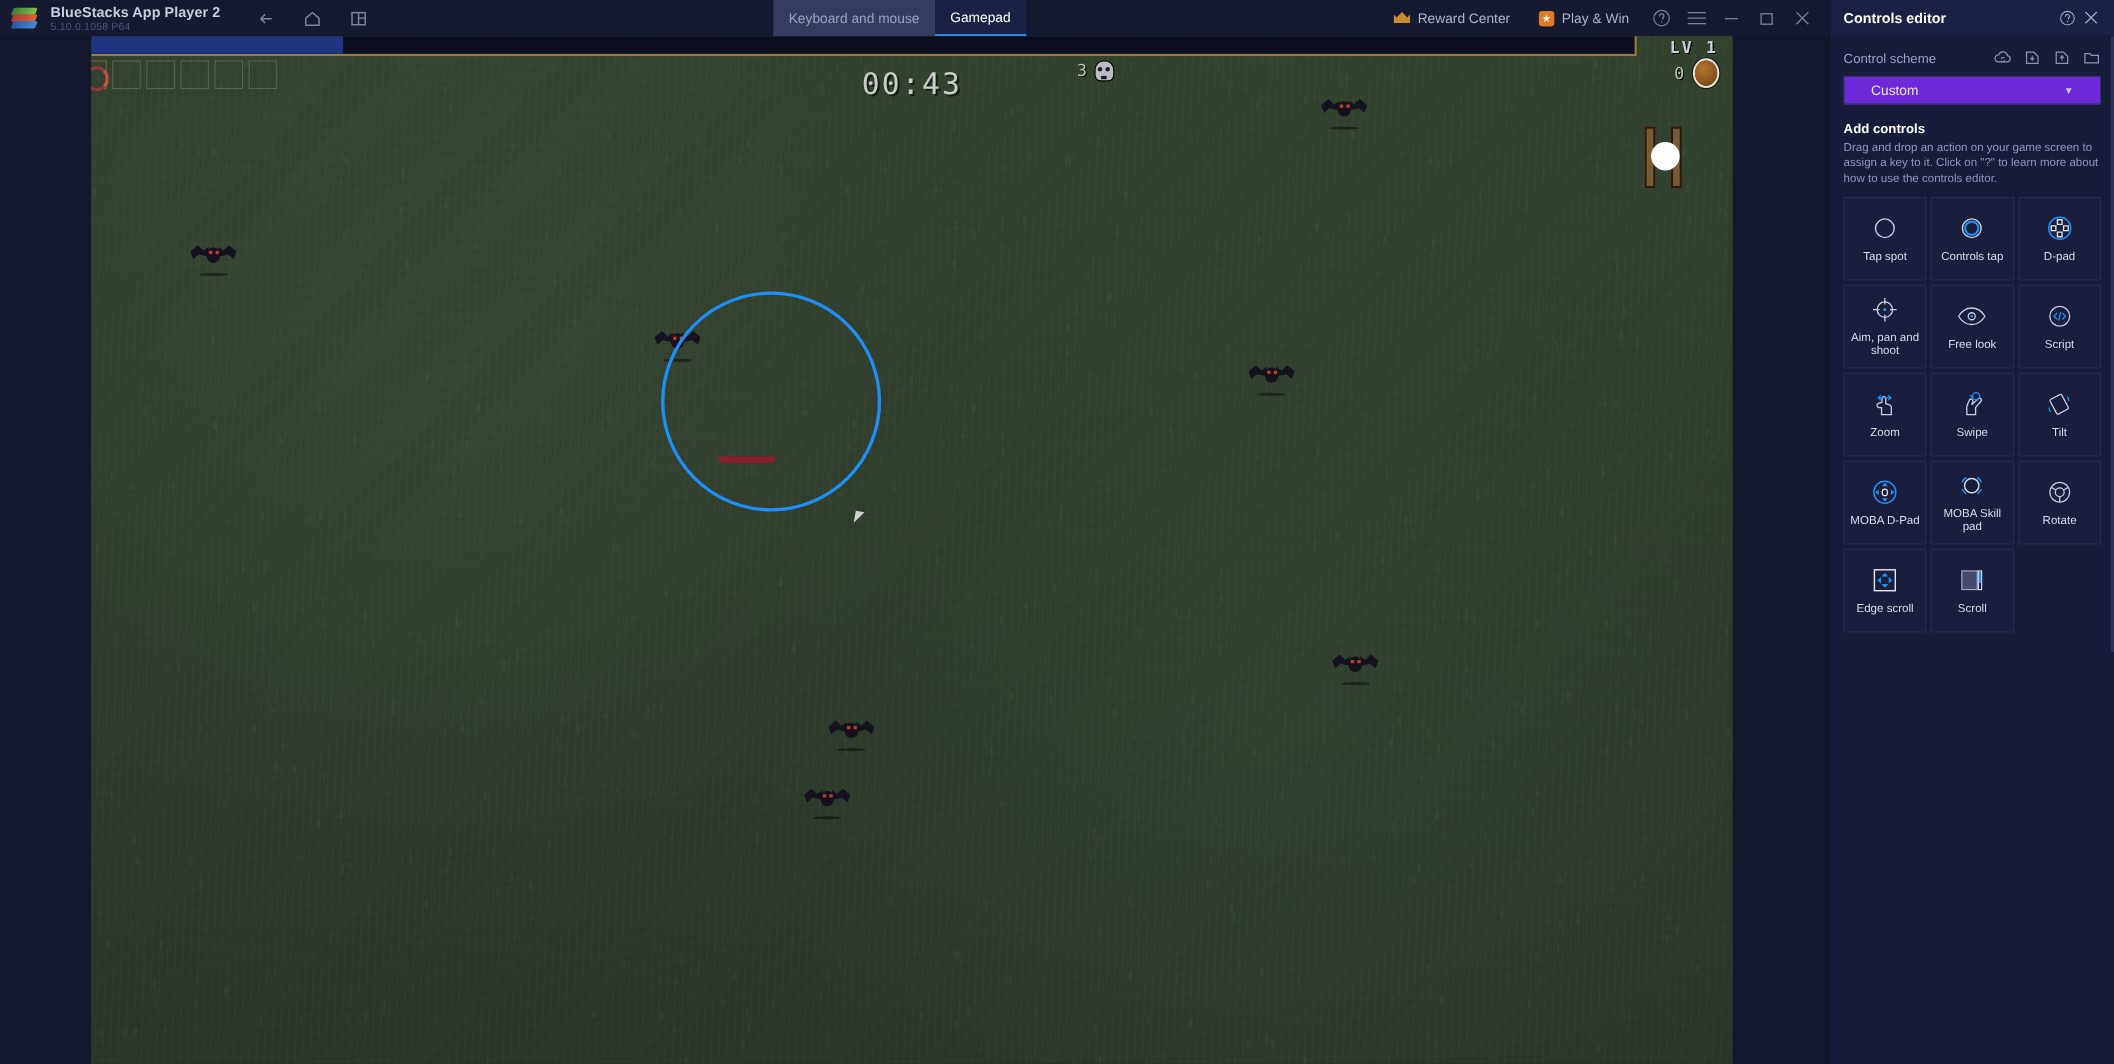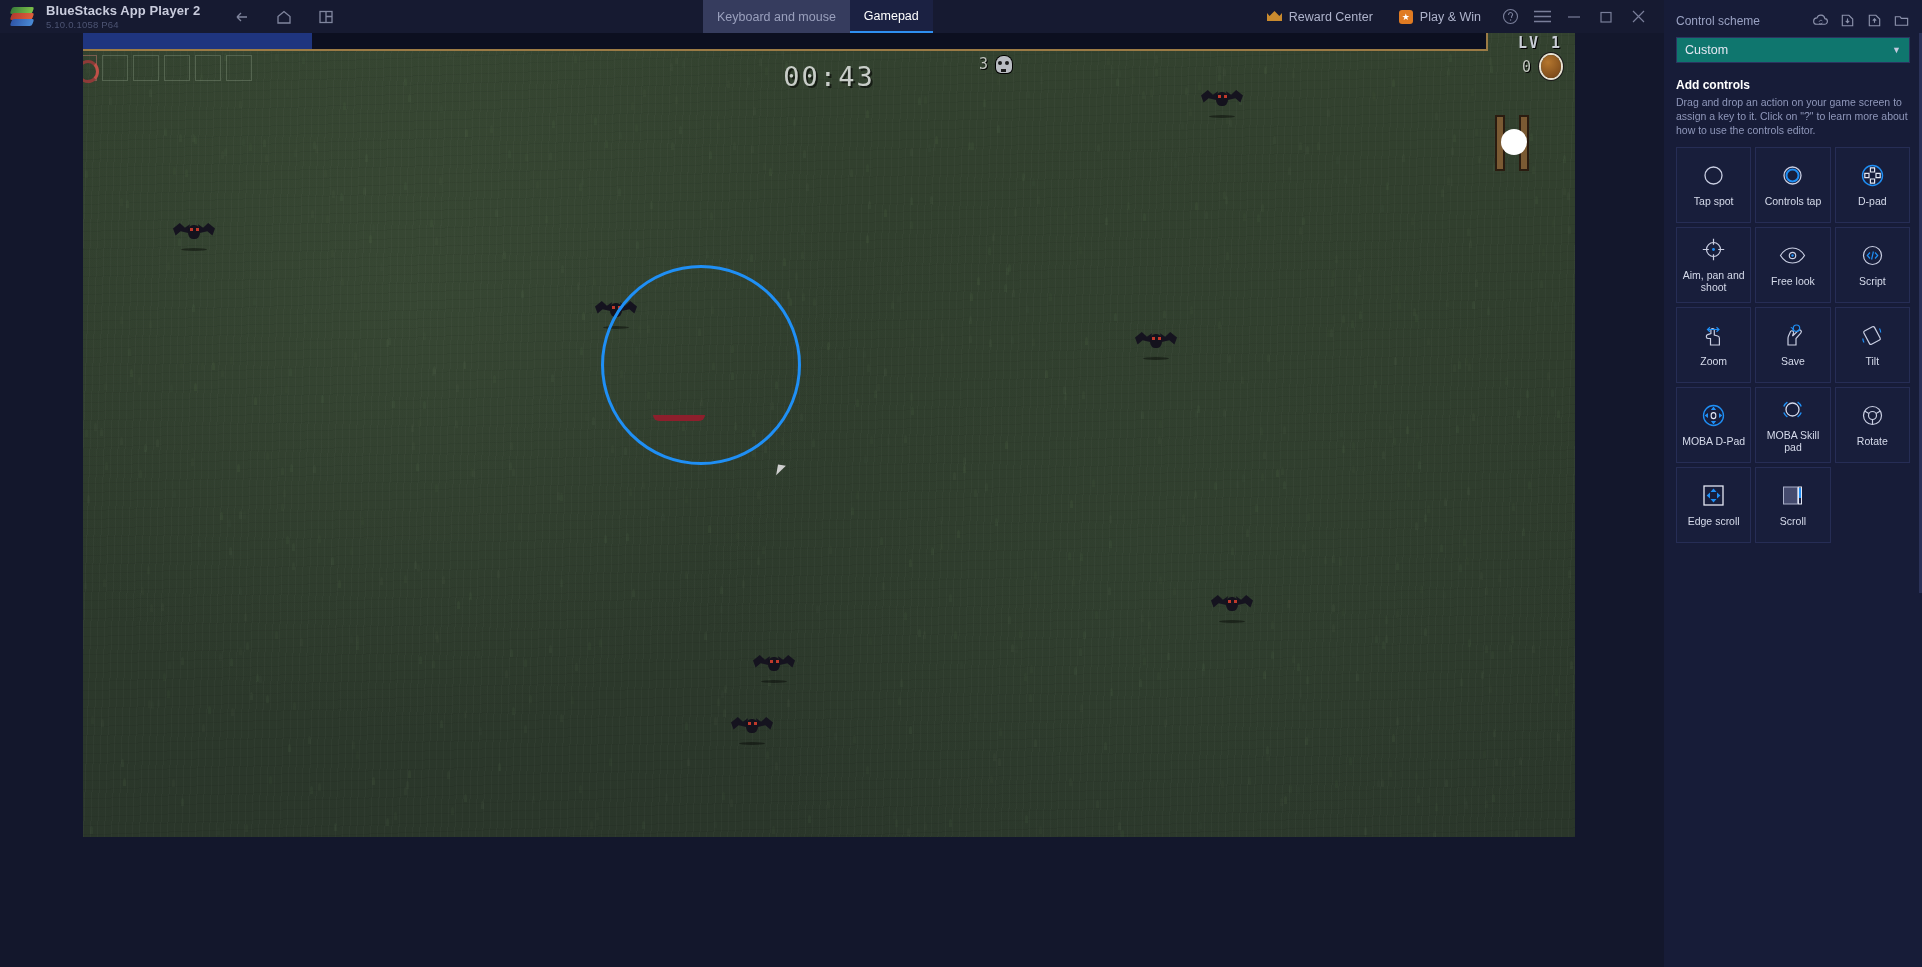--- a/index.html
+++ b/index.html
@@ -44,21 +44,21 @@
   #tb-right { position: absolute; right: 0; top: 0; height: 33px; display: flex; align-items: center; padding-right: 10px; gap: 0; }
   .tb-item { display: flex; align-items: center; gap: 7px; padding: 0 13px; height: 33px; font-size: 12.5px; color: #aeb3cb; cursor: pointer; }
   .crown { width: 15px; height: 11px; position: relative; }
   .crown svg { display:block; }
   .pw-badge { width: 14px; height: 14px; background: #e07b22; border-radius: 3px; position: relative; }
   .pw-badge:after{ content:"★"; position:absolute; inset:0; color:#fff; font-size:9px; text-align:center; line-height:14px;}
   .tb-ic { width: 32px; height: 33px; display:flex; align-items:center; justify-content:center; cursor:pointer; opacity:.75;}
 
   
   #game {
-    position: absolute; left: 83px; top: 33px; width: 1492px; height: 804px;
+    position: absolute; left: 83px; top: 33px; width: 1492px; height: 934px;
     background: #2c3a2b; overflow: hidden;
   }
   #grass {
     position: absolute; inset: 0;
     background-color: #2f3d2d;
     background-image:
       repeating-linear-gradient(92deg, rgba(255,255,255,.022) 0 1px, rgba(0,0,0,0) 1px 7px),
       repeating-linear-gradient(178deg, rgba(0,0,0,.05) 0 1px, rgba(0,0,0,0) 1px 9px),
       radial-gradient(circle at 22% 33%, rgba(90,115,80,.17), rgba(0,0,0,0) 34%),
       radial-gradient(circle at 72% 68%, rgba(70,95,65,.15), rgba(0,0,0,0) 38%),
@@ -140,22 +140,22 @@
   #panel-head .t { font-size: 13px; color: #fff; font-weight: 700; flex: 1; }
   #panel-head .ic { width: 22px; height: 22px; display:flex; align-items:center; justify-content:center; cursor:pointer; opacity:.82; }
 
   .sec { padding: 0 12px; }
   .sec-row { display: flex; align-items: center; justify-content: space-between; margin-top: 12px; }
   .sec-label { font-size: 12px; color: #9aa2c3; }
   .sec-icons { display: flex; gap: 10px; }
   .sec-icons .ic { width: 17px; height: 17px; cursor: pointer; opacity: .8; }
 
   #scheme-select {
-    margin-top: 8px; height: 26px; background: #0f766e; border: 1px solid #2c3460;
-    display: flex; align-items: center; padding: 0 8px; cursor: pointer;
+    margin-top: 8px; height: 26px; background: #6d28d9; border: 1px solid #2c3460;
+    display: flex; align-items: center; padding: 0 24px; cursor: pointer;
   }
   #scheme-select .val { flex: 1; font-size: 12.5px; color: #e4e7f2; }
   #scheme-select .car { color: #c4c9de; font-size: 9px; }
 
   #addc { margin-top: 15px; }
   #addc .h { font-size: 12px; color: #ffffff; font-weight: 700; }
   #addc .d { font-size: 10.5px; color: #8f97ba; line-height: 1.35; margin-top: 3px; }
 
   #grid { display: grid; grid-template-columns: repeat(3, 1fr); gap: 4px; margin-top: 9px; }
   .card {
@@ -1255,20 +1255,35 @@
         <div class="ring"></div>
         <div class="hp"></div>
       </div>
 
       <div id="cursor"></div>
     </div>
   </div>
 
   <div id="panel">
 
+    <div id="panel-head">
+      <div class="t">Controls editor</div>
+      <div class="ic">
+        <svg width="15" height="15" viewBox="0 0 17 17" fill="none" stroke="#c3c8dd" stroke-width="1.1">
+            <circle cx="8.5" cy="8.5" r="7"></circle>
+            <path d="M6.6 6.5a2 2 0 113 1.8v1.1" stroke-linecap="round"></path>
+            <circle cx="8.6" cy="12" r=".7" fill="#c3c8dd" stroke="none"></circle>
+          </svg>
+      </div>
+      <div class="ic">
+        <svg width="14" height="14" viewBox="0 0 15 15" stroke="#c3c8dd" stroke-width="1.2">
+            <path d="M2 2l11 11M13 2L2 13"></path>
+          </svg>
+      </div>
+    </div>
 
     <div class="sec">
       <div class="sec-row">
         <div class="sec-label">Control scheme</div>
         <div class="sec-icons">
           <div class="ic">
             <svg viewBox="0 0 18 18" fill="none" stroke="#aab0c9" stroke-width="1.2">
                 <path d="M5 13a3.4 3.4 0 01.3-6.8A4.3 4.3 0 0113.6 7 3 3 0 0113 13H5z"></path>
                 <path d="M7.6 10.2a2 2 0 013.3-.8M10.9 11.4a2 2 0 01-3.3.8" stroke-width="1"></path>
               </svg>
@@ -1377,21 +1392,21 @@
         </div>
 
         <div class="card">
           <div class="gi">
             <svg width="26" height="25" viewBox="0 0 26 25" fill="none" stroke="#c9cee2" stroke-width="1.2">
                 <path d="M8 22v-6.5a7 7 0 01.5-2.6l2-4.4a1.7 1.7 0 013 1.5l-1 3 6-5.6a1.7 1.7 0 012.4 2.4L16 15.5V22z"></path>
                 <circle cx="16.5" cy="5.2" r="3.2" stroke="#1f8ff5"></circle>
                 <path d="M10.8 4.5a3 3 0 012.4 3.6" stroke="#1f8ff5"></path>
               </svg>
           </div>
-          <div class="cl">Save</div>
+          <div class="cl">Swipe</div>
         </div>
 
         <div class="card">
           <div class="gi">
             <svg width="26" height="25" viewBox="0 0 26 25" fill="none" stroke="#c9cee2" stroke-width="1.2">
                 <rect x="7" y="5" width="12" height="15" rx="1.5" transform="rotate(-28 13 12.5)"></rect>
                 <path d="M20.5 5.5a8.5 8.5 0 011.2 4M5 19.5a8.5 8.5 0 01-1.2-4" stroke="#1f8ff5"></path>
               </svg>
           </div>
           <div class="cl">Tilt</div>

